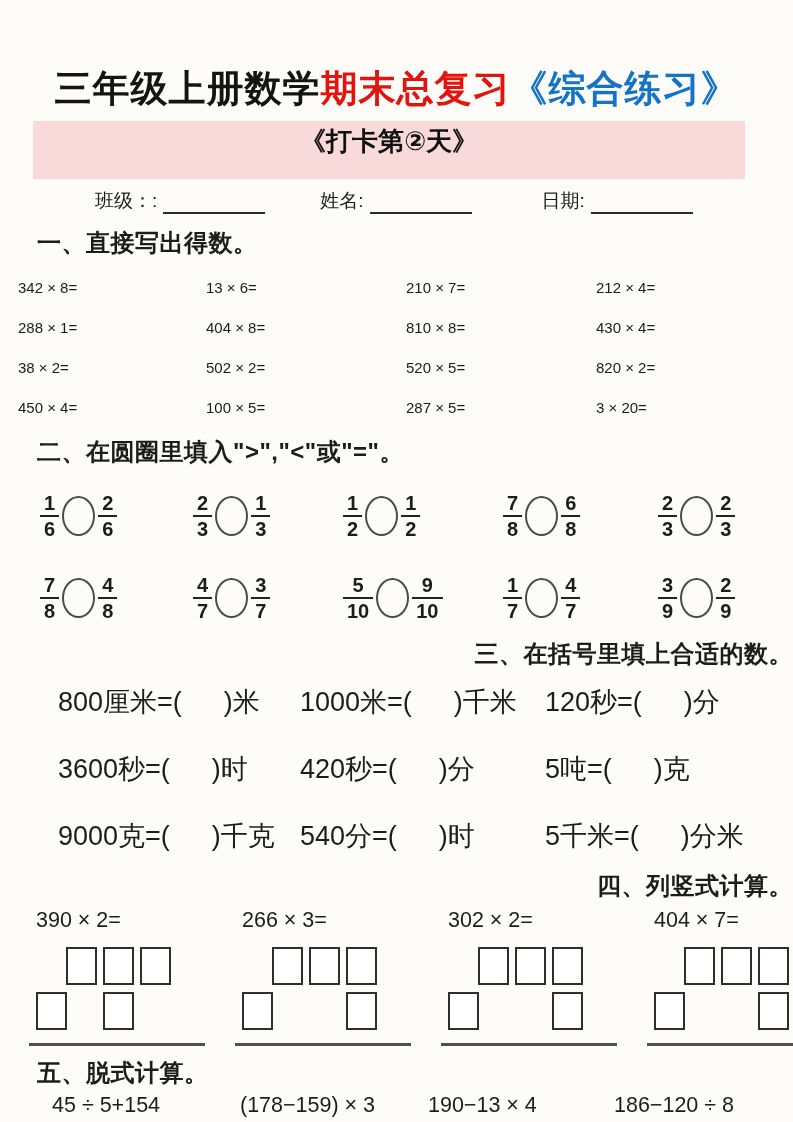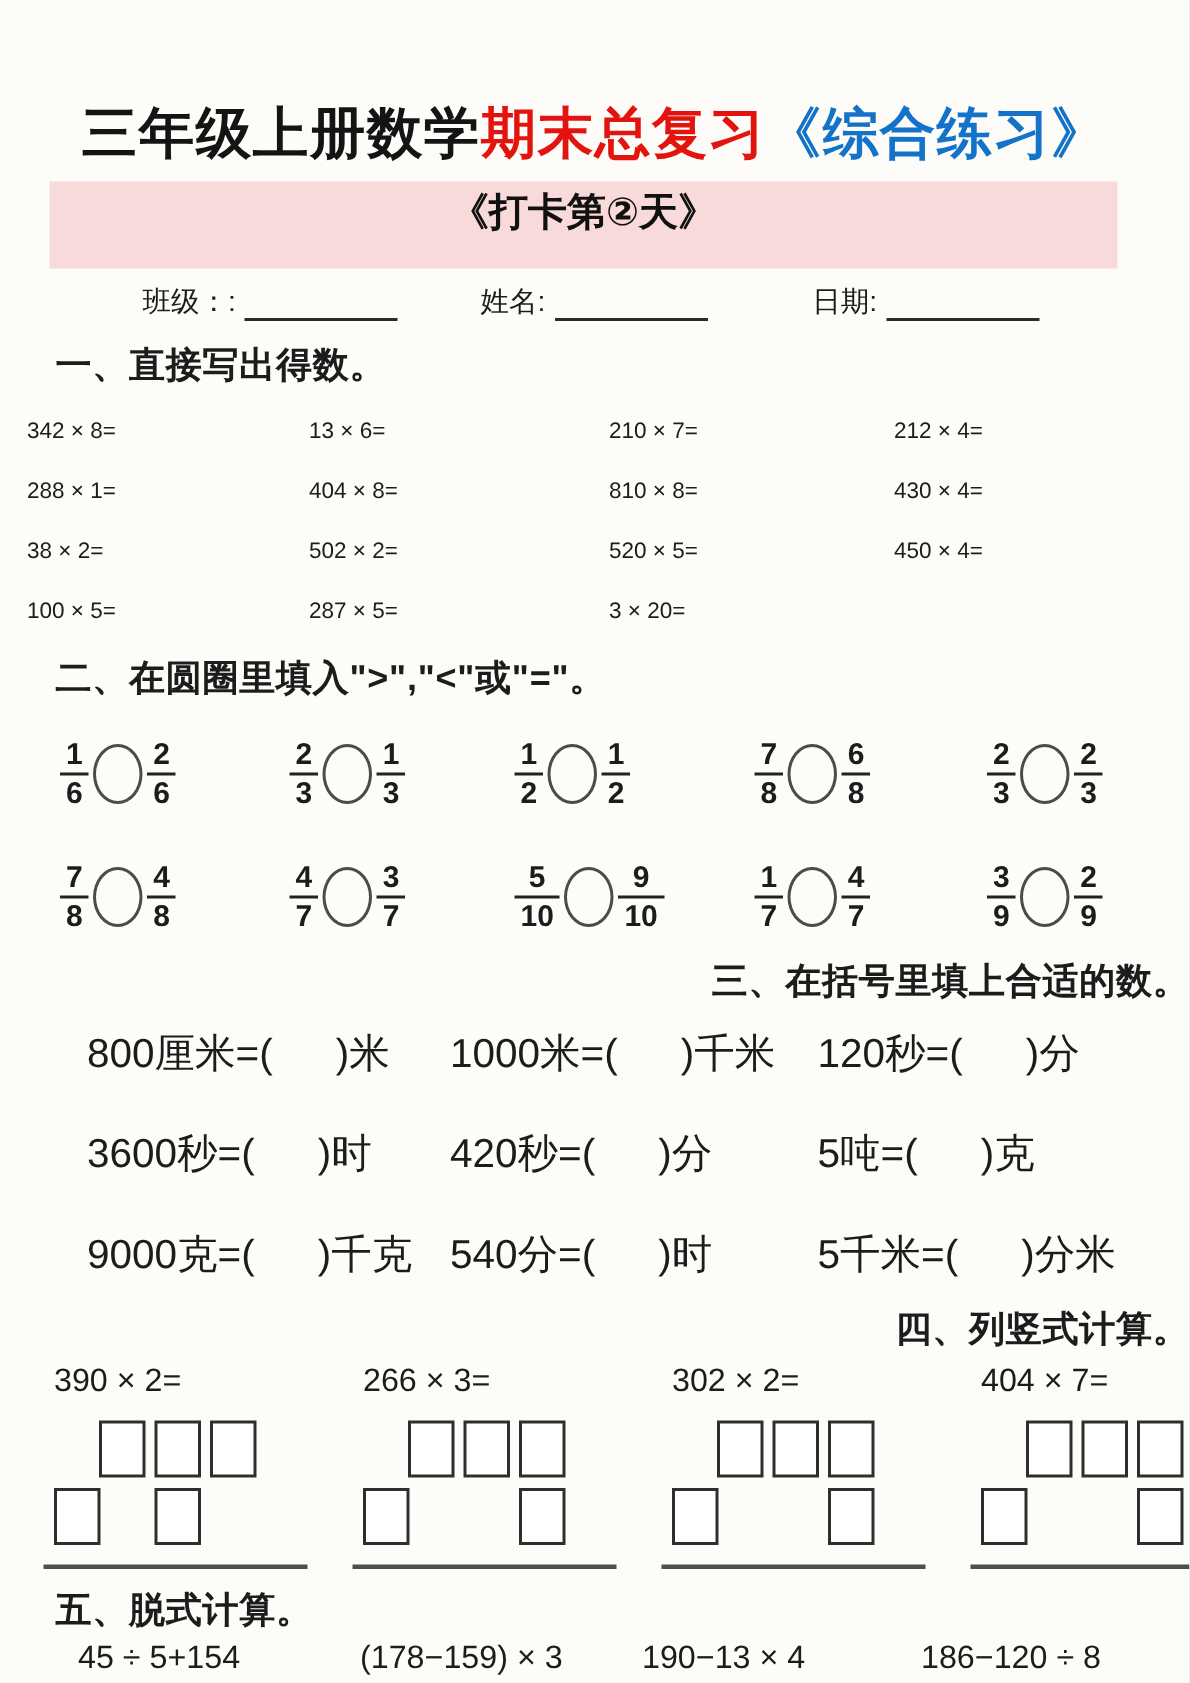--- a/index.html
+++ b/index.html
@@ -88,20 +88,21 @@
     <span>13 × 6=</span>
     <span>210 × 7=</span>
     <span>212 × 4=</span>
     <span>288 × 1=</span>
     <span>404 × 8=</span>
     <span>810 × 8=</span>
     <span>430 × 4=</span>
     <span>38 × 2=</span>
     <span>502 × 2=</span>
     <span>520 × 5=</span>
+    <span>820 × 2=</span>
     <span>450 × 4=</span>
     <span>100 × 5=</span>
     <span>287 × 5=</span>
     <span>3 × 20=</span>
   </div>
 
   <div class="sec-h mt20">二、在圆圈里填入"&gt;","&lt;"或"="。</div>
   <div class="s2-row">
     <span class="cmp">
       <span class="frac"><span class="num">1</span><span class="den">6</span></span><span class="circle"></span><span class="frac"><span class="num">2</span><span class="den">6</span></span>

